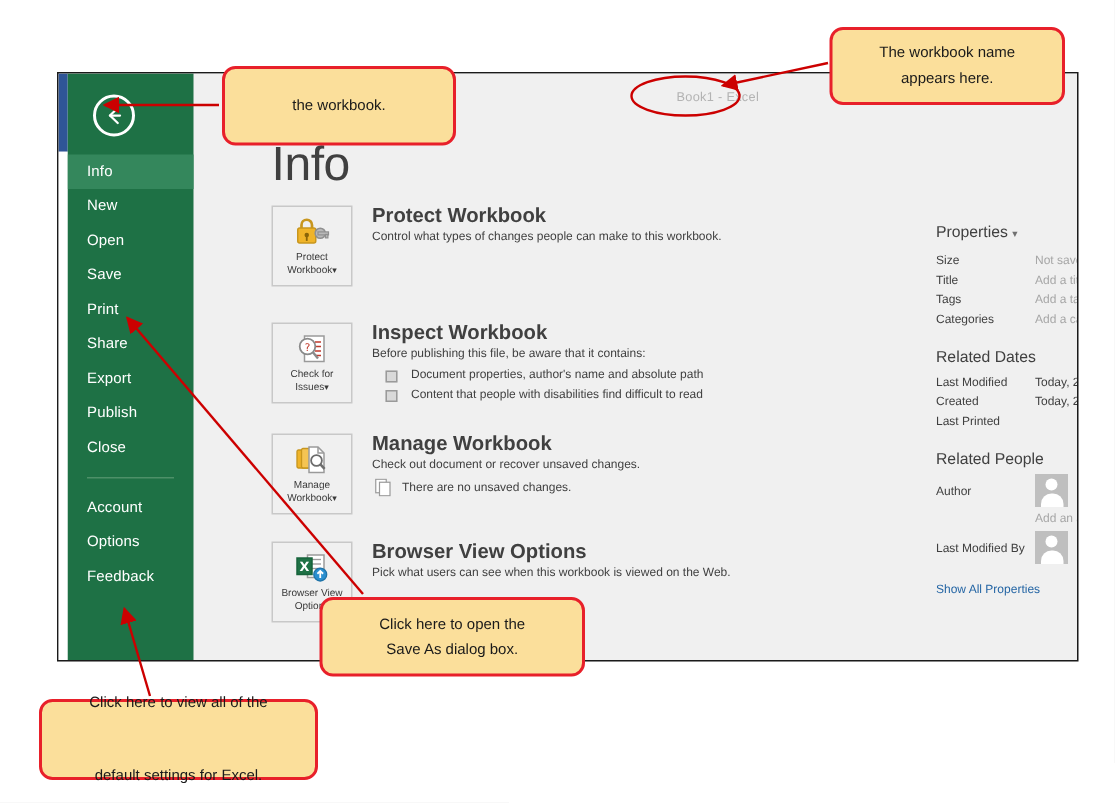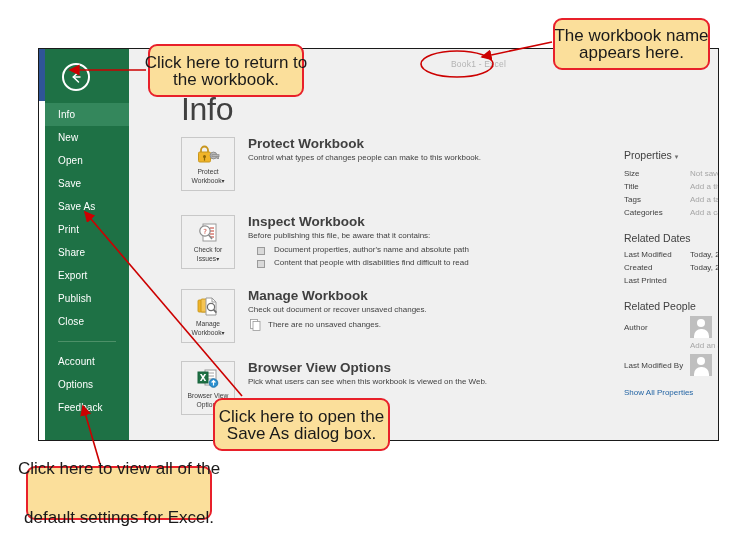--- a/index.html
+++ b/index.html
@@ -90,21 +90,21 @@
   .add-author{font-size:8px;color:#a6a6a6;margin:3px 0 4px 66px;cursor:pointer;}
   .show-all{font-size:8px;color:#2465a4;margin-top:12px;cursor:pointer;}
 
   
   .callout{
     position:absolute;background:#fbdf9b;border:2.5px solid #e8202a;border-radius:9px;
     box-sizing:border-box;display:flex;flex-direction:column;align-items:center;
     justify-content:center;z-index:40;
   }
   .callout span{
-    font-size:17px;color:#1a1a1a;line-height:17px;text-align:center;white-space:nowrap;
+    font-size:10px;color:#1a1a1a;line-height:17px;text-align:center;white-space:nowrap;
   }
   #svg-annotations{position:absolute;left:0;top:0;width:743px;height:535px;z-index:35;pointer-events:none;}
 </style>
 </head>
 <body>
 
 <div id="excel-window">
 
   <div id="window-accent"></div>
 
@@ -114,21 +114,20 @@
         <path d="M10.5 3 L5.3 8 L10.5 13" fill="none" stroke="#ffffff" stroke-width="1.5" stroke-linecap="round" stroke-linejoin="round"></path>
         <path d="M5.3 8 L12 8" fill="none" stroke="#ffffff" stroke-width="1.5" stroke-linecap="round"></path>
       </svg>
     </div>
 
     <div class="nav-list">
       <div class="nav-item active">Info</div>
       <div class="nav-item">New</div>
       <div class="nav-item">Open</div>
       <div class="nav-item">Save</div>
-      <div class="nav-item">Save As</div>
       <div class="nav-item">Print</div>
       <div class="nav-item">Share</div>
       <div class="nav-item">Export</div>
       <div class="nav-item">Publish</div>
       <div class="nav-item">Close</div>
       <div class="nav-sep"></div>
       <div class="nav-item">Account</div>
       <div class="nav-item">Options</div>
       <div class="nav-item">Feedback</div>
     </div>
@@ -299,21 +298,20 @@
 
       </div>
 
       <div class="show-all">Show All Properties</div>
     </div>
 
   </div>
 </div>
 
 <div class="callout" style="left:148px;top:44px;width:156px;height:53px;">
-  <span>Click here to return to</span>
   <span>the workbook.</span>
 </div>
 
 <div class="callout" style="left:553px;top:18px;width:157px;height:52px;">
   <span>The workbook name</span>
   <span>appears here.</span>
 </div>
 
 <div class="callout" style="left:213px;top:398px;width:177px;height:53px;">
   <span>Click here to open the</span>

